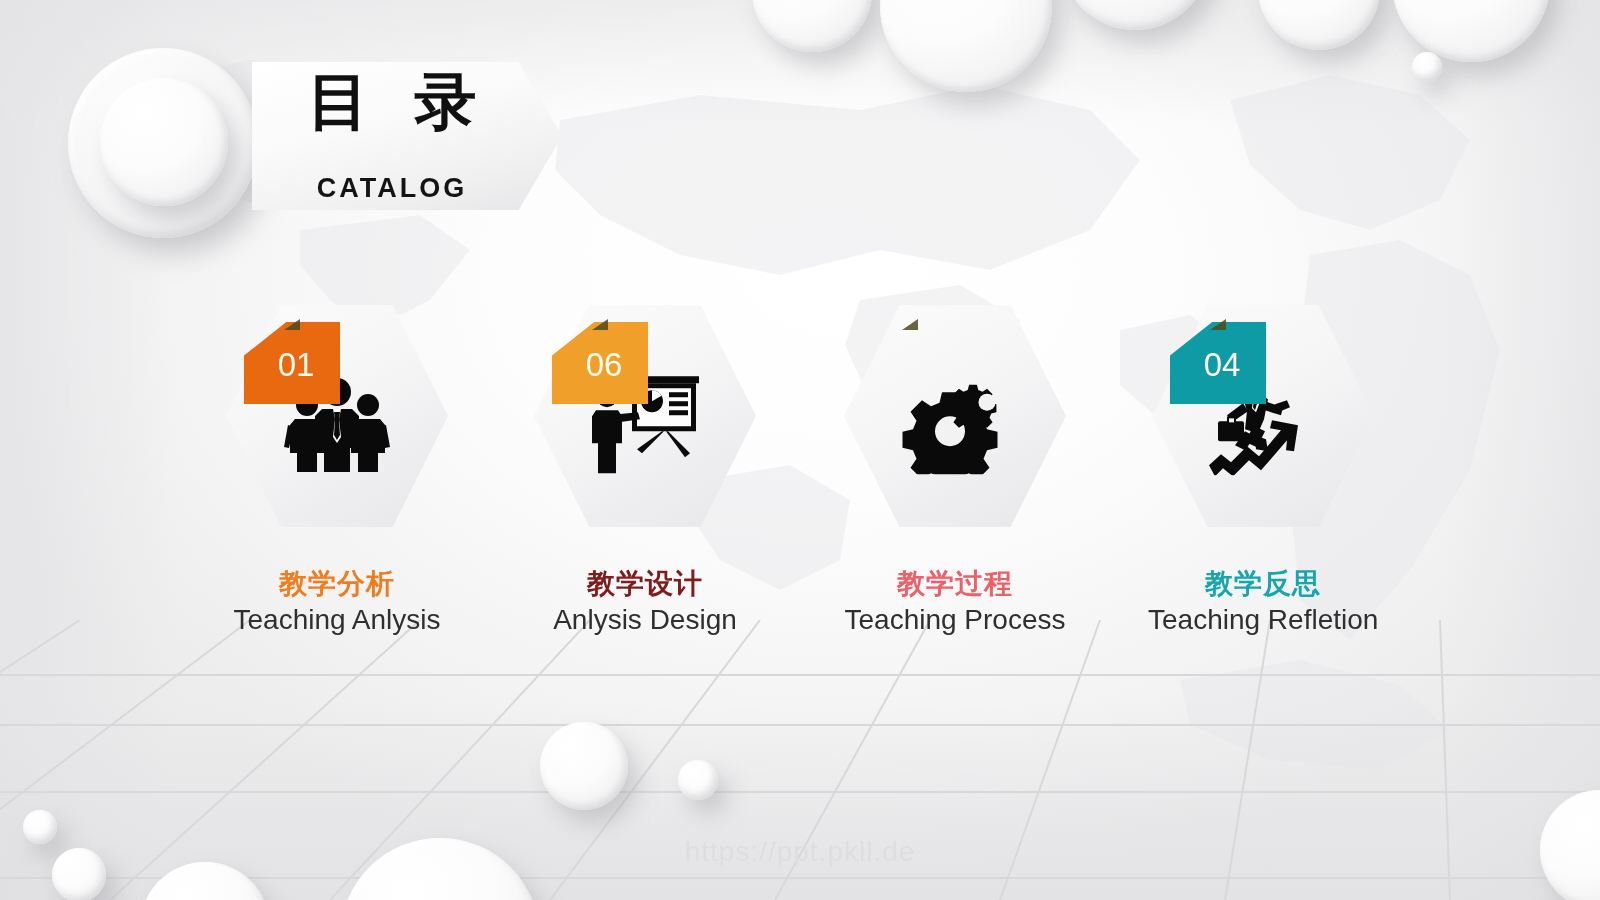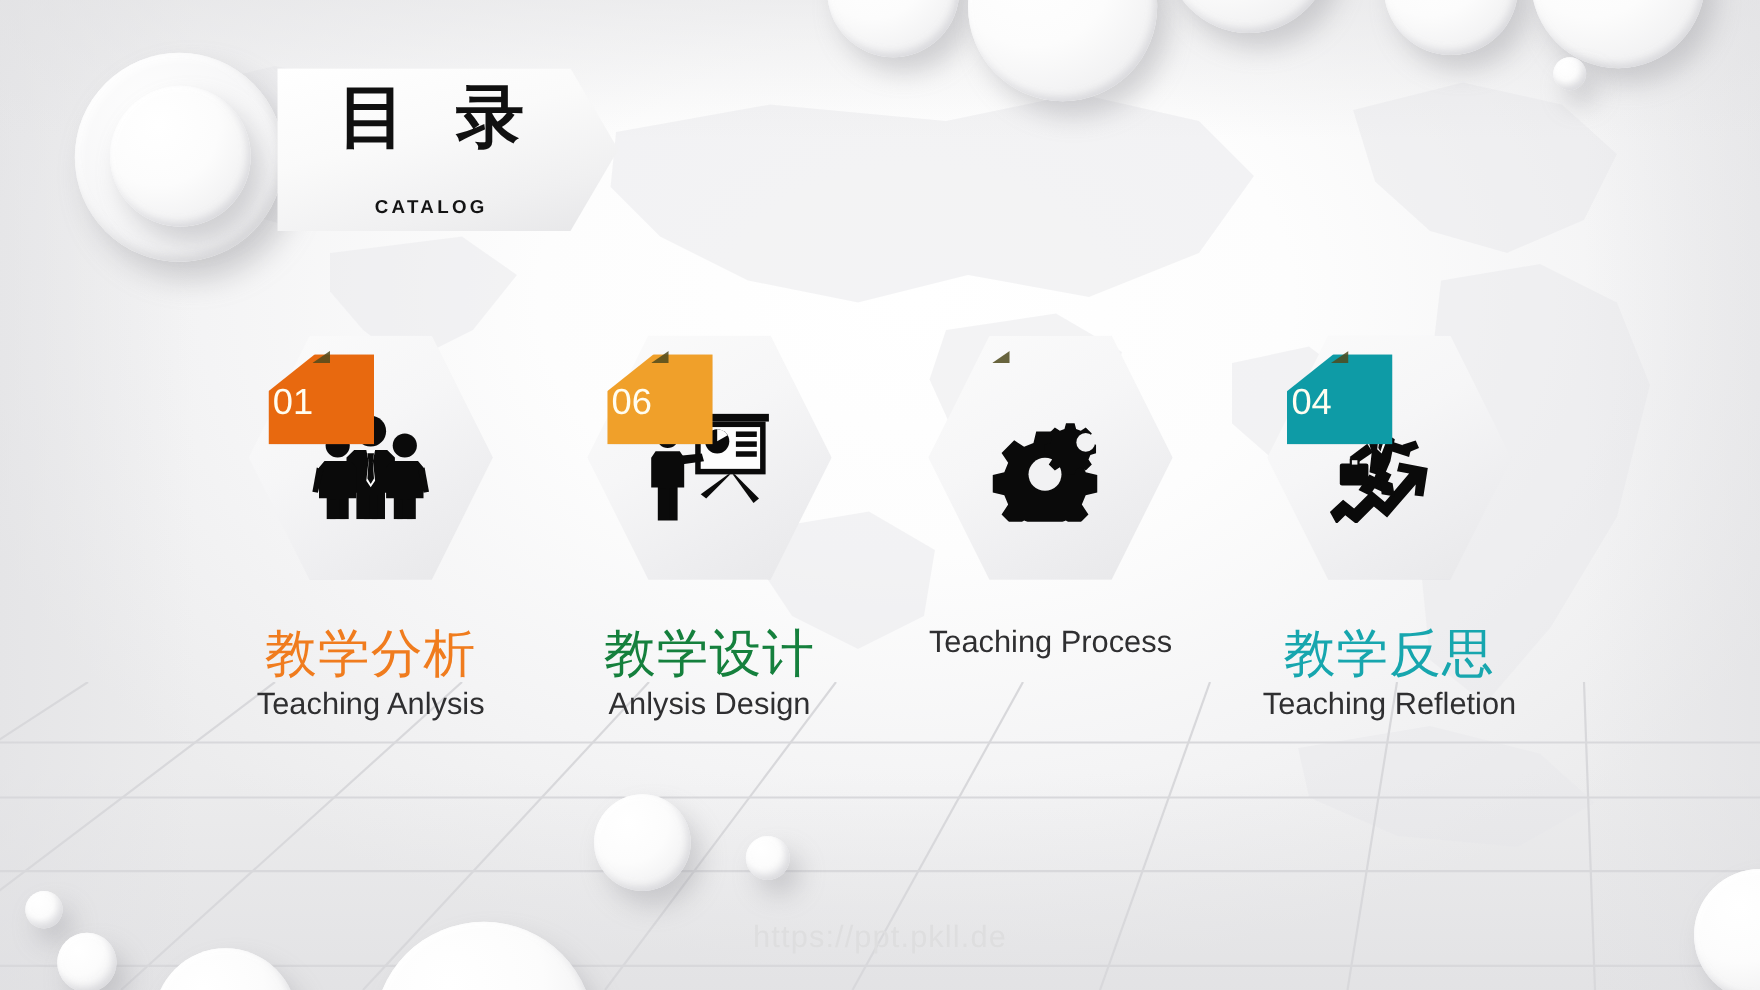--- a/index.html
+++ b/index.html
@@ -97,21 +97,21 @@
   .banner-cn {
     font-size: 62px;
     font-weight: 700;
     letter-spacing: 14px;
     color: #101010;
     line-height: 1;
     text-indent: 14px;
     margin-bottom: 6px;
   }
   .banner-en {
-    font-size: 17px;
+    font-size: 27px;
     font-weight: 700;
     letter-spacing: 3px;
     color: #141414;
     line-height: 1;
   }
 
   
   .items {
     position: absolute;
     left: 0;
@@ -159,20 +159,21 @@
     position: absolute;
     left: 18px;
     top: 17px;
     width: 96px;
     height: 82px;
     -webkit-clip-path: polygon(44% 0%, 100% 0%, 100% 100%, 0% 100%, 0% 41%);
     clip-path: polygon(44% 0%, 100% 0%, 100% 100%, 0% 100%, 0% 41%);
     filter: drop-shadow(3px 5px 6px rgba(120,120,125,0.40));
     display: flex;
     align-items: center;
+    justify-content: center;
   }
   .ribbon-num {
     font-size: 33px;
     font-weight: 400;
     color: #fffdf0;
     line-height: 1;
     transform: translate(4px, 1px);
   }
   .ribbon-fold {
     position: absolute;
@@ -186,22 +187,22 @@
     opacity: .85;
   }
 
   
   .labels {
     margin-top: 42px;
     text-align: center;
     width: 230px;
   }
   .label-cn {
-    font-size: 47px;
-    font-weight: 400;
+    font-size: 28px;
+    font-weight: 700;
     line-height: 1.05;
     letter-spacing: 1px;
     white-space: nowrap;
   }
   .label-en {
     margin-top: 7px;
     font-size: 28px;
     font-weight: 400;
     color: #2f2f31;
     line-height: 1.1;
@@ -360,21 +361,21 @@
               <rect x="22" y="74" width="6" height="28"></rect>
             </g>
           </svg>
         </div>
         <div class="ribbon" style="background:#F0A02A;">
           <span class="ribbon-num">06</span>
         </div>
         <div class="ribbon-fold"></div>
       </div>
       <div class="labels">
-        <div class="label-cn" style="color:#15803d;">教学设计</div>
+        <div class="label-cn" style="color:#7f1d1d;">教学设计</div>
         <div class="label-en">Anlysis Design</div>
       </div>
     </div>
 
     <div class="item i3">
       <div class="hex-wrap">
         <div class="hex"></div>
         <div class="hex-icon">
           <svg width="112" height="104" viewBox="0 0 112 104" aria-hidden="true">
             <g fill="#0a0a0a">
@@ -383,20 +384,21 @@
               <circle cx="51" cy="61" r="15" fill="#f2f2f3"></circle>
 
               <path d="M83 2 h10 l1.8 6.6 5.4 2.2 5.8 -3.9 7.1 7.1 -3.9 5.8 2.2 5.4 6.6 1.8 v10 l-6.6 1.8 -2.2 5.4 3.9 5.8 -7.1 7.1 -5.8 -3.9 -5.4 2.2 -1.8 6.6 h-10 l-1.8 -6.6 -5.4 -2.2 -5.8 3.9 -7.1 -7.1 3.9 -5.8 -2.2 -5.4 -6.6 -1.8 v-10 l6.6 -1.8 2.2 -5.4 -3.9 -5.8 7.1 -7.1 5.8 3.9 5.4 -2.2 z" transform="translate(-14,6) scale(0.78)" transform-origin="88 32"></path>
               <circle cx="88" cy="32" r="8.5" fill="#f2f2f3"></circle>
             </g>
           </svg>
         </div>
         <div class="ribbon-fold"></div>
       </div>
       <div class="labels">
+        <div class="label-cn" style="color:#EF5F68;">教学过程</div>
         <div class="label-en">Teaching Process</div>
       </div>
     </div>
 
     <div class="item i4">
       <div class="hex-wrap">
         <div class="hex"></div>
         <div class="hex-icon">
           <svg width="120" height="106" viewBox="0 0 120 106" aria-hidden="true">
             <g fill="#0a0a0a">

